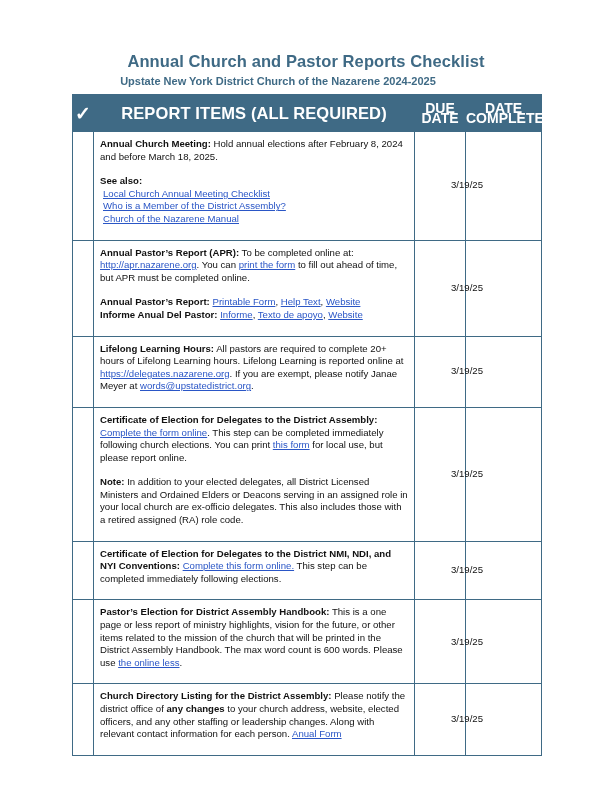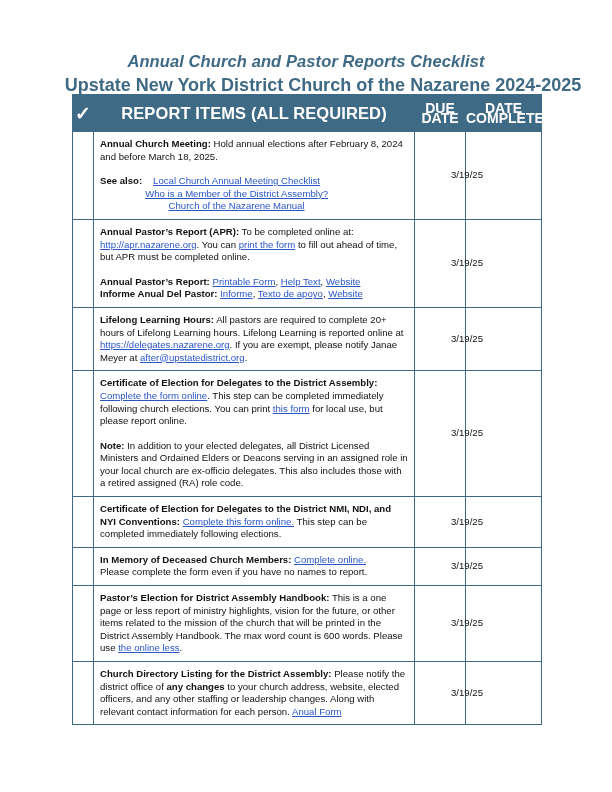--- a/index.html
+++ b/index.html
@@ -1,35 +1,35 @@
 <!DOCTYPE html>
 <html><head>
 <meta charset="utf-8">
 <style>
   html, body { margin: 0; padding: 0; background: #ffffff; }
   body { width: 612px; height: 792px; position: relative; overflow: hidden; font-family: "Liberation Sans", sans-serif; color: #111; }
-  .title { position: absolute; left: 0; width: 612px; top: 52px; text-align: center; font-weight: bold; font-size: 16.5px; color: #3f6a85; letter-spacing: 0.1px; font-style: italic; }
-  .subtitle { position: absolute; left: 0; width: 556px; top: 75px; text-align: center; font-weight: bold; font-size: 18px; color: #3f6a85; margin-left: 45px; }
+  .title { position: absolute; left: 0; width: 612px; top: 52px; text-align: center; font-weight: bold; font-size: 16.5px; color: #3f6a85; letter-spacing: 0.1px; }
+  .subtitle { position: absolute; left: 0; width: 556px; top: 75px; text-align: center; font-weight: bold; font-size: 11px; color: #3f6a85; }
   table.checklist { position: absolute; left: 72px; top: 94px; width: 469px; border-collapse: collapse; table-layout: fixed; }
   table.checklist col.c-check { width: 21px; }
   table.checklist col.c-item { width: 321px; }
   table.checklist col.c-due { width: 51px; }
   table.checklist col.c-done { width: 76px; }
   thead th { background: #3f6a85; color: #fff; height: 36px; padding: 0; border: 1px solid #3f6a85; vertical-align: middle; }
   th.h-check { font-size: 19px; font-weight: bold; text-align: center; }
   th.h-item { font-size: 16.5px; font-weight: bold; text-align: center; letter-spacing: 0.1px; margin-top: 44px; }
   th.h-due, th.h-done { font-size: 14px; font-weight: bold; line-height: 10px; text-align: center; }
   tbody td { border: 1px solid #3f6a85; vertical-align: middle; padding: 0; font-size: 9.6px; line-height: 12.6px; }
-  td.item { padding: 6px 6px 6px 6px; vertical-align: top; }
+  td.item { padding: 6px 6px 14px 6px; vertical-align: top; }
   td.due { text-align: center; font-size: 9.6px; padding-left: 36px; }
   td.check, td.done { background: #fff; }
   .b { font-weight: bold; }
-  a.link { color: #2a56c6; text-decoration: underline; text-align: center; }
+  a.link { color: #2a56c6; text-decoration: underline; }
   .gap { height: 12px; }
-  .seealso { display: flex; }
+  .seealso { display: flex; flex-direction: column; }
   .seealso .links { display: flex; flex-direction: column; margin-left: 3px; }
 </style>
 </head>
 <body>
 
 <div class="title">Annual Church and Pastor Reports Checklist</div>
 <div class="subtitle">Upstate New York District Church of the Nazarene 2024-2025</div>
 
 <table class="checklist">
   <colgroup>
@@ -86,21 +86,21 @@
           <a class="link">Informe</a><span>, </span><a class="link">Texto de apoyo</a><span>, </span><a class="link">Website</a>
         </div>
       </td>
       <td class="due">3/19/25</td>
       <td class="done"></td>
     </tr>
 
     <tr style="height:62px">
       <td class="check"></td>
       <td class="item">
-        <span class="b">Lifelong Learning Hours:</span><span> All pastors are required to complete 20+ hours of Lifelong Learning hours. Lifelong Learning is reported online at </span><a class="link">https://delegates.nazarene.org</a><span>. If you are exempt, please notify Janae Meyer at </span><a class="link">after@upstatedistrict.org</a><span>.</span>
+        <span class="b">Lifelong Learning Hours:</span><span> All pastors are required to complete 20+ hours of Lifelong Learning hours. Lifelong Learning is reported online at </span><a class="link">https://delegates.nazarene.org</a><span>. If you are exempt, please notify Janae Meyer at </span><a class="link">words@upstatedistrict.org</a><span>.</span>
       </td>
       <td class="due">3/19/25</td>
       <td class="done"></td>
     </tr>
 
     <tr style="height:125px">
       <td class="check"></td>
       <td class="item">
         <span class="b">Certificate of Election for Delegates to the District Assembly:</span><br>
         <a class="link">Complete the form online</a><span>. This step can be completed immediately following church elections. You can print </span><a class="link">this form</a><span> for local use, but please report online.</span>
@@ -113,29 +113,20 @@
 
     <tr style="height:50px">
       <td class="check"></td>
       <td class="item">
         <span class="b">Certificate of Election for Delegates to the District NMI, NDI, and NYI Conventions:</span> <a class="link">Complete this form online.</a><span> This step can be completed immediately following elections.</span>
       </td>
       <td class="due">3/19/25</td>
       <td class="done"></td>
     </tr>
 
-    <tr style="height:38px">
-      <td class="check"></td>
-      <td class="item">
-        <span class="b">In Memory of Deceased Church Members:</span> <a class="link">Complete online.</a><br>
-        <span>Please complete the form even if you have no names to report.</span>
-      </td>
-      <td class="due">3/19/25</td>
-      <td class="done"></td>
-    </tr>
 
     <tr style="height:72px">
       <td class="check"></td>
       <td class="item">
         <span class="b">Pastor’s Election for District Assembly Handbook:</span><span> This is a one page or less report of ministry highlights, vision for the future, or other items related to the mission of the church that will be printed in the District Assembly Handbook. The max word count is 600 words. Please use </span><a class="link">the online less</a><span>.</span>
       </td>
       <td class="due">3/19/25</td>
       <td class="done"></td>
     </tr>
 

